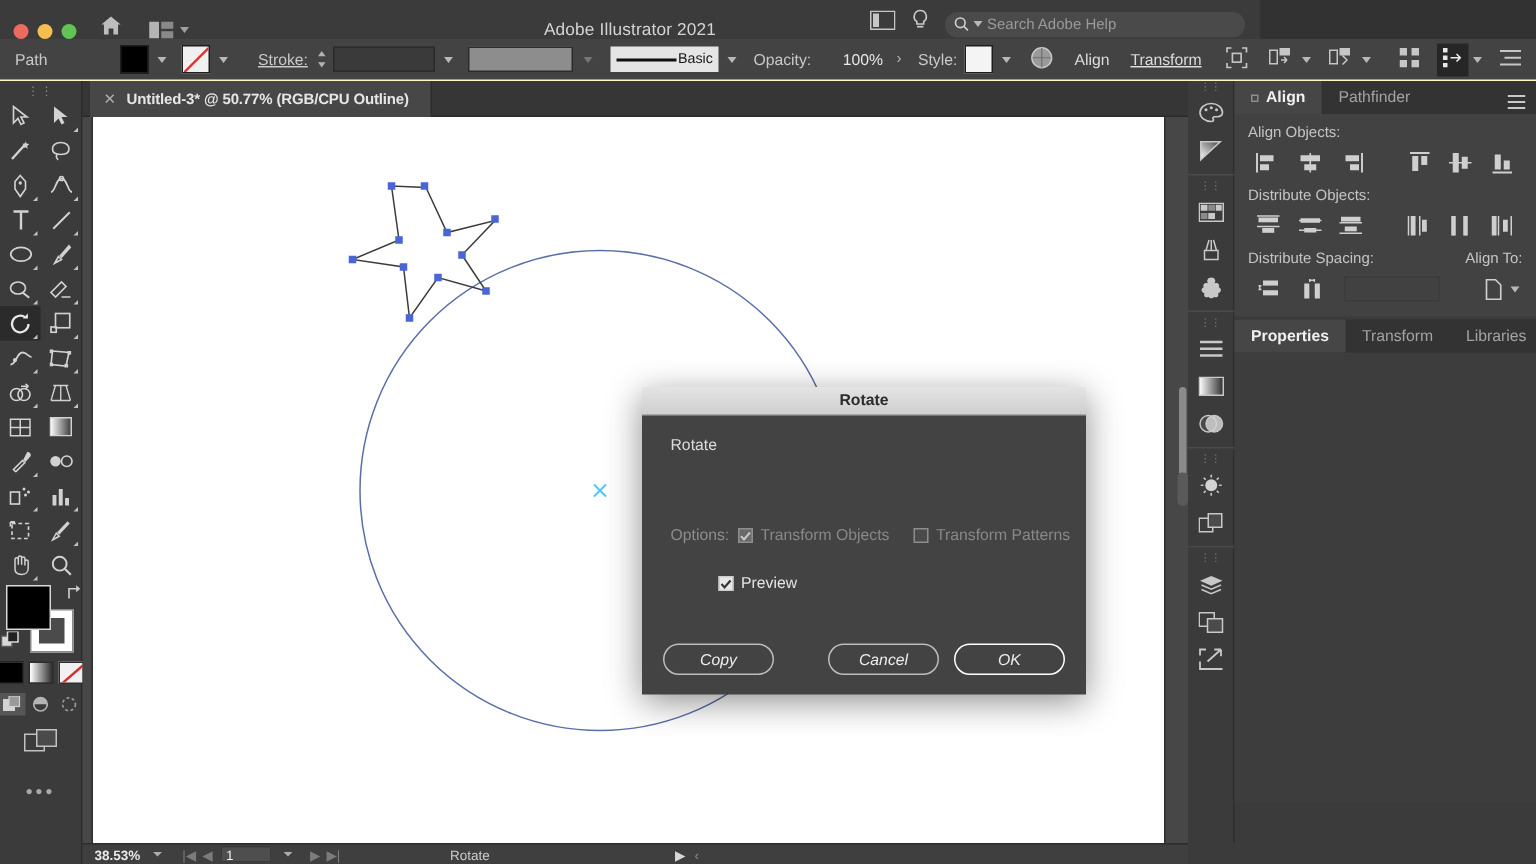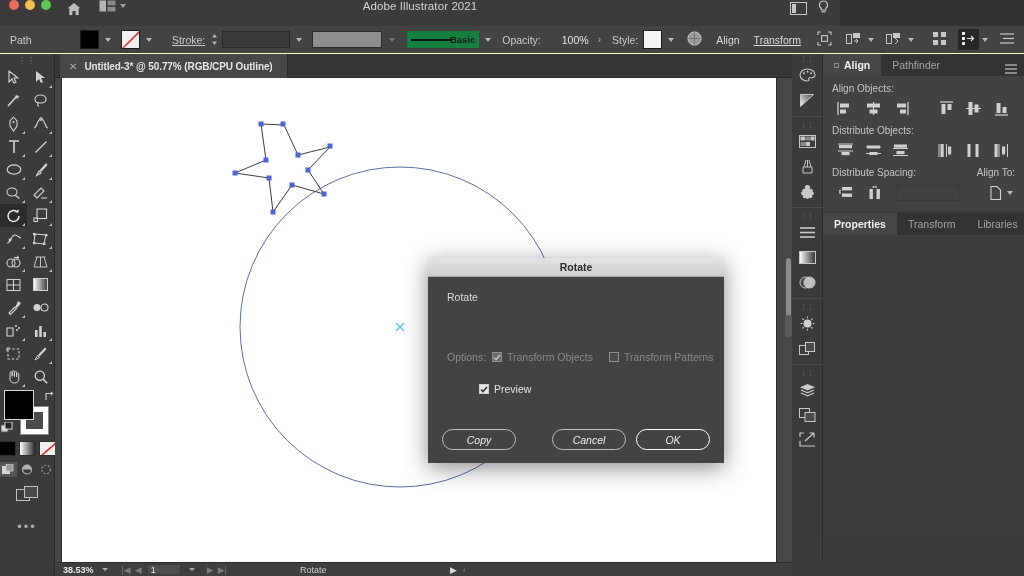--- a/index.html
+++ b/index.html
@@ -9,21 +9,21 @@
     background: #323232;
     font-family: "Liberation Sans", sans-serif;
     -webkit-font-smoothing: antialiased;
   }
   #app { position: relative; width: 1024px; height: 576px; }
 
   
   #titlebar {
     position: absolute; left: 0; top: 0; width: 840px; height: 26px;
     background: #3b3b3b;
-    display: flex; align-items: flex-start;
+    display: flex; align-items: flex-end;
   }
   .traffic { display: flex; gap: 6px; margin-left: 9px; }
   .dot { width: 10px; height: 10px; border-radius: 50%; }
   .dot.r { background: #ec6a5f; }
   .dot.y { background: #f4bf50; }
   .dot.g { background: #61c454; }
   .home-ic { margin-left: 14px; width: 18px; height: 18px; opacity: .86; }
   .arrange-ic { margin-left: 16px; display: flex; align-items: center; gap: 4px; opacity: .82; }
   #app-title {
     position: absolute; left: 0; right: 0; text-align: center;
@@ -48,23 +48,23 @@
   .caret { width: 0; height: 0; border-left: 3.5px solid transparent; border-right: 3.5px solid transparent;
            border-top: 4px solid #b8b8b8; }
   .mini-field {
     height: 17px; background: #3a3a3a; border: 1px solid #2b2b2b;
     display: flex; align-items: center; padding: 0 5px; font-size: 10px; color: #cccccc;
   }
   .stroke-profile {
     width: 70px; height: 17px; background: #8d8d8d; border: 1px solid #2b2b2b;
   }
   #brush-basic {
-    width: 72px; height: 17px; background: #15803d; color: #161616;
+    width: 72px; height: 17px; background: #e5e5e5; color: #161616;
     display: flex; align-items: center; justify-content: flex-end;
-    padding-right: 4px; font-size: 9.5px; font-weight: bold; position: relative;
+    padding-right: 4px; font-size: 9.5px; font-weight: normal; position: relative;
   }
   #brush-basic::before {
     content: ""; position: absolute; left: 4px; top: 8px; width: 40px; height: 2px; background: #111;
   }
   .cb-link { color: #dcdcdc; font-size: 10.5px; cursor: default; }
   .cb-link.u { text-decoration: underline; }
 
   
   #doctabbar {
     position: absolute; left: 55px; top: 54px; width: 969px; height: 24px;
@@ -267,20 +267,28 @@
         <svg width="17" height="13" viewBox="0 0 17 13">
             <rect x="0.5" y="0.5" width="16" height="12" fill="none" stroke="#c6c6c6"></rect>
             <rect x="2" y="2" width="4" height="9" fill="#c6c6c6"></rect>
           </svg>
       </div>
       <div>
         <svg width="13" height="15" viewBox="0 0 13 15">
             <path d="M6.5 1a4 4 0 00-2.3 7.3V10h4.6V8.3A4 4 0 006.5 1z" fill="none" stroke="#c6c6c6" stroke-width="1.1"></path>
             <rect x="4.4" y="11.2" width="4.2" height="1.2" fill="#c6c6c6"></rect>
           </svg>
+      </div>
+      <div id="search-box">
+        <svg width="10" height="10" viewBox="0 0 10 10">
+            <circle cx="4.2" cy="4.2" r="3.2" fill="none" stroke="#cfcfcf" stroke-width="1.1"></circle>
+            <line x1="6.6" y1="6.6" x2="9.3" y2="9.3" stroke="#cfcfcf" stroke-width="1.1"></line>
+          </svg>
+        <div class="caret"></div>
+        <span class="ph">Search Adobe Help</span>
       </div>
     </div>
   </div>
 
   <div id="controlbar">
     <div id="ctl-path" class="cb-label">Path</div>
 
     <div class="swatch-btn" style="background:#000"></div>
     <div class="caret" style="margin-left:6px"></div>
 

